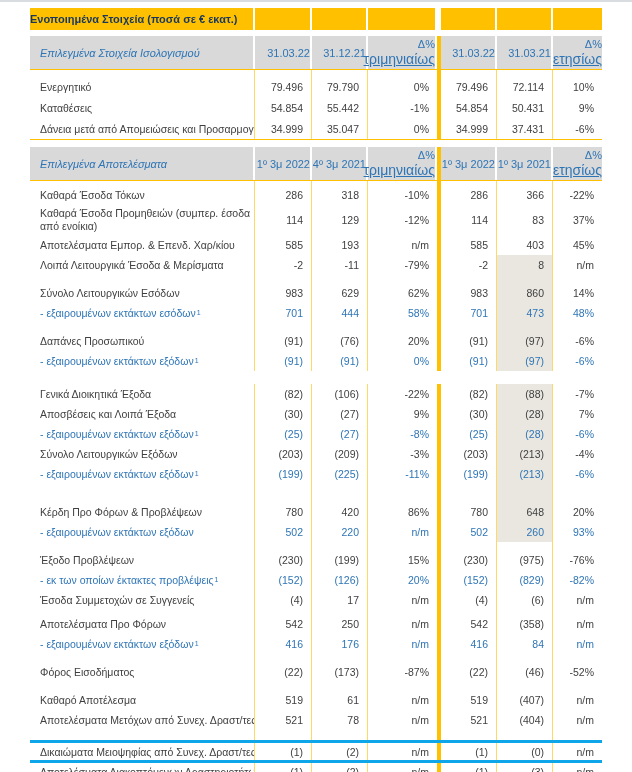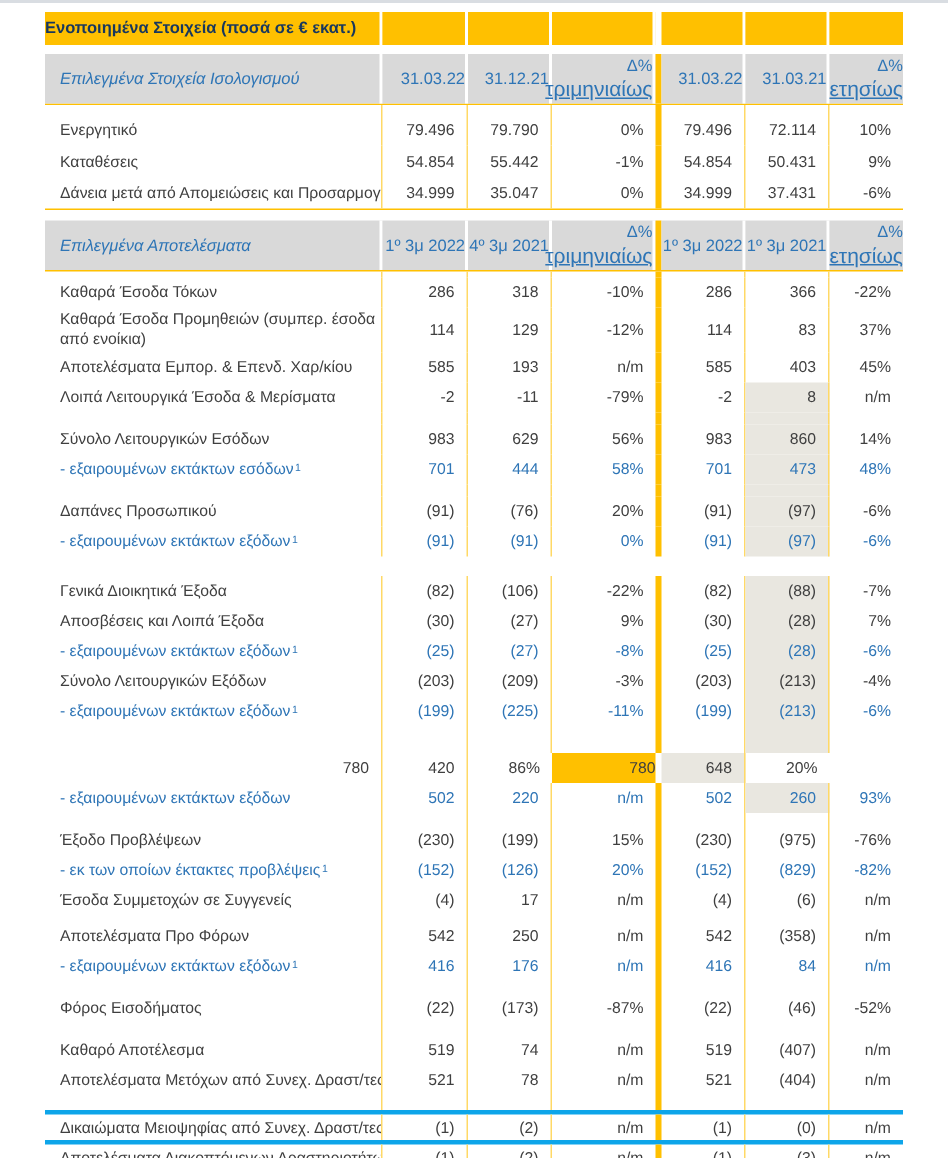--- a/index.html
+++ b/index.html
@@ -203,21 +203,21 @@
         <div class="cell vcell nob"></div>
         <div class="divider"></div>
         <div class="cell vcell"></div>
         <div class="cell vcell hl"></div>
         <div class="cell vcell nob"></div>
       </div>
       <div class="grid drow" style="height: 20px;">
         <div class="cell lcell">Σύνολο Λειτουργικών Εσόδων</div>
         <div class="cell vcell">983</div>
         <div class="cell vcell">629</div>
-        <div class="cell vcell nob">56%</div>
+        <div class="cell vcell nob">62%</div>
         <div class="divider"></div>
         <div class="cell vcell">983</div>
         <div class="cell vcell hl">860</div>
         <div class="cell vcell nob">14%</div>
       </div>
       <div class="grid drow" style="height: 20px;">
         <div class="cell lcell sub">- εξαιρουμένων εκτάκτων εσόδων<sup>1</sup></div>
         <div class="cell vcell sub">701</div>
         <div class="cell vcell sub">444</div>
         <div class="cell vcell sub nob">58%</div>
@@ -310,20 +310,21 @@
         <div class="cell lcell"></div>
         <div class="cell vcell"></div>
         <div class="cell vcell"></div>
         <div class="cell vcell nob"></div>
         <div class="divider"></div>
         <div class="cell vcell"></div>
         <div class="cell vcell hl"></div>
         <div class="cell vcell nob"></div>
       </div>
       <div class="grid drow" style="height: 20px;">
+        <div class="cell lcell">Κέρδη Προ Φόρων &amp; Προβλέψεων</div>
         <div class="cell vcell">780</div>
         <div class="cell vcell">420</div>
         <div class="cell vcell nob">86%</div>
         <div class="divider"></div>
         <div class="cell vcell">780</div>
         <div class="cell vcell hl">648</div>
         <div class="cell vcell nob">20%</div>
       </div>
       <div class="grid drow" style="height: 20px;">
         <div class="cell lcell sub">- εξαιρουμένων εκτάκτων εξόδων</div>
@@ -431,21 +432,21 @@
         <div class="cell vcell"></div>
         <div class="cell vcell nob"></div>
         <div class="divider"></div>
         <div class="cell vcell"></div>
         <div class="cell vcell"></div>
         <div class="cell vcell nob"></div>
       </div>
       <div class="grid drow" style="height: 20px;">
         <div class="cell lcell">Καθαρό Αποτέλεσμα</div>
         <div class="cell vcell">519</div>
-        <div class="cell vcell">74</div>
+        <div class="cell vcell">61</div>
         <div class="cell vcell nob">n/m</div>
         <div class="divider"></div>
         <div class="cell vcell">519</div>
         <div class="cell vcell">(407)</div>
         <div class="cell vcell nob">n/m</div>
       </div>
       <div class="grid drow" style="height: 20px;">
         <div class="cell lcell">Αποτελέσματα Μετόχων από Συνεχ. Δραστ/τες</div>
         <div class="cell vcell">521</div>
         <div class="cell vcell">78</div>

